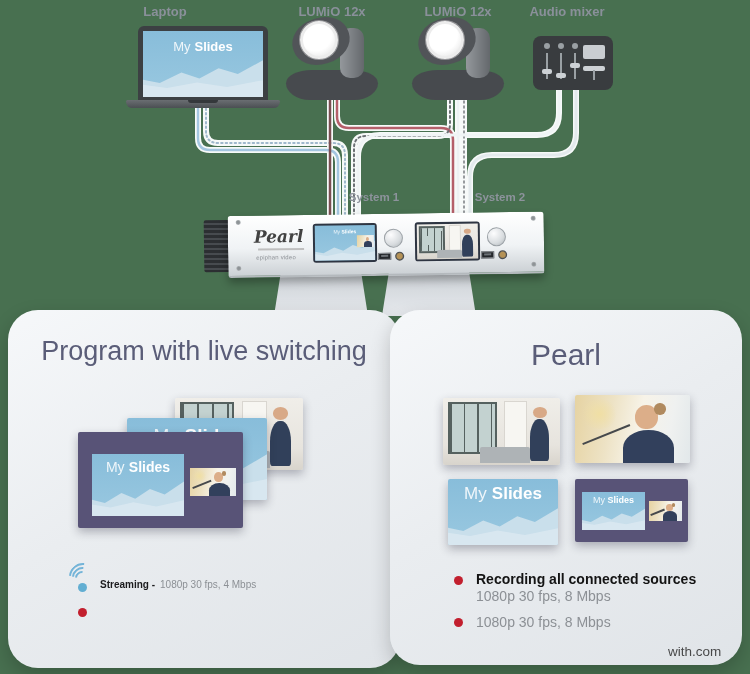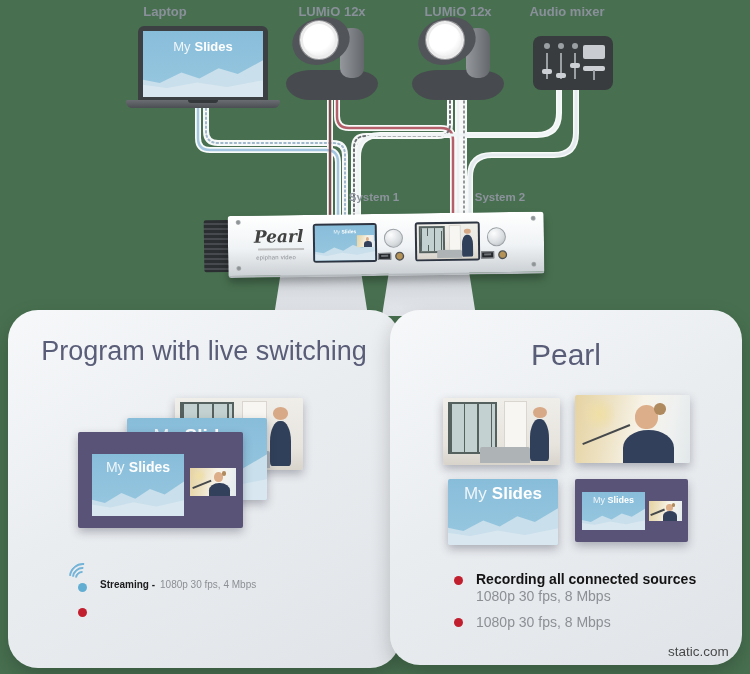--- a/index.html
+++ b/index.html
@@ -335,14 +335,14 @@
           <div class="desk"></div>
           <div class="person"></div>
           <div class="head"></div>
         </div>
     </div>
     <div class="knob" style="left:285px"></div>
     <div class="usb" style="left:279px"></div>
     <div class="aconn" style="left:296px"></div>
   </div>
 
-  <div class="watermark">static.com</div>
+  <div class="watermark">with.com</div>
 </div>
 
 </body></html>

